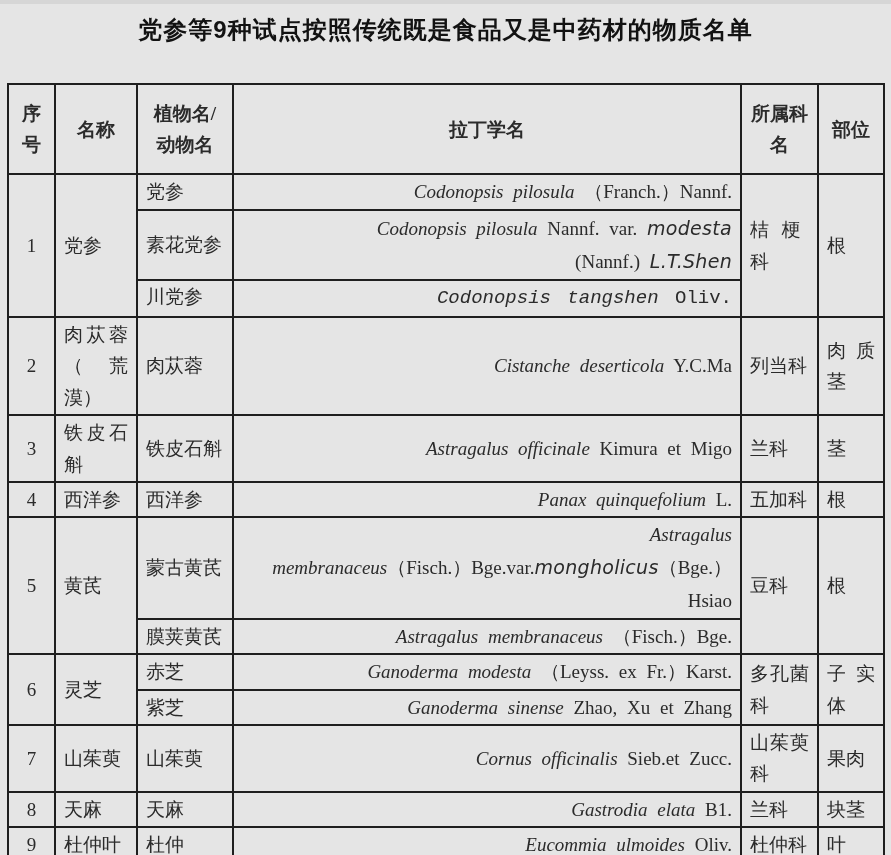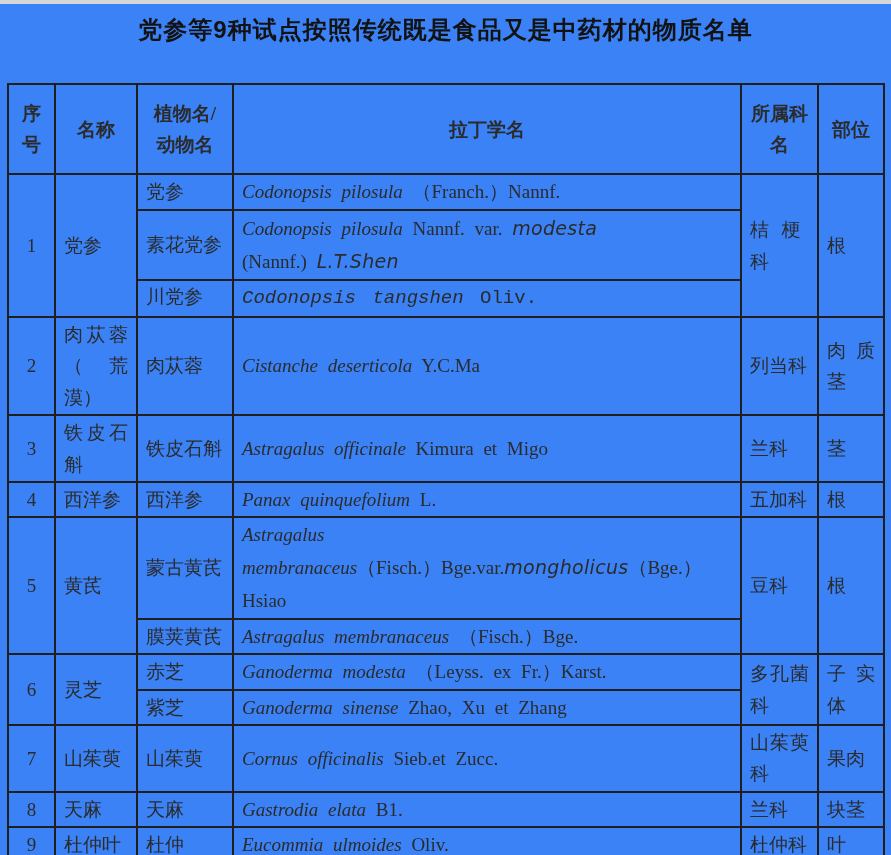--- a/index.html
+++ b/index.html
@@ -1,17 +1,17 @@
 <!DOCTYPE html>
 <html><head>
 <meta charset="utf-8">
 <style>
   html,body{margin:0;padding:0;background:#ffffff;}
   .page{
-    width:891px;height:855px;background:#3b82f6;position:relative;overflow:hidden;
+    width:891px;height:855px;background:#e5e5e5;position:relative;overflow:hidden;
     font-family:"Liberation Serif", serif;color:#2a2a2a;
   }
   .top-strip{height:4px;width:100%;background:#d6d6d6;}
   .doc-title{
     font-family:"Liberation Sans", sans-serif;
     font-size:24px;font-weight:bold;color:#121212;
     text-align:center;margin:10px 0 0 0;line-height:1.3;letter-spacing:1px;
   }
   table.subst{
     border-collapse:collapse;table-layout:fixed;
@@ -22,21 +22,21 @@
     vertical-align:middle;
     font-size:19px;line-height:1.65;color:#2b2b2b;
     padding:1px 8px;
     overflow:hidden;
   }
   th{font-weight:bold;text-align:center;line-height:1.85;padding:1px 4px;}
   .c-no{text-align:center;padding:1px 2px;}
   .c-name,.c-plant{text-align:justify;padding:1px 9px;border-radius:10px;}
   .c-family,.c-part{text-align:justify;padding:1px 8px;}
   .wide{letter-spacing:0.45em;}
-  .c-latin{text-align:left;padding:1px 10px;font-size:18.5px;word-spacing:5px;}
+  .c-latin{text-align:right;padding:1px 10px;font-size:18.5px;word-spacing:5px;}
   .lline{line-height:1.7;}
   .it{font-style:italic;}
   .rm{font-style:normal;}
   .sf{font-family:"DejaVu Sans", sans-serif;font-style:italic;letter-spacing:0.3px;}
   
   .h90{height:90px;} .h34{height:34px;} .h66{height:66px;} .h37{height:37px;font-family:Liberation Mono, monospace;}
   .h96{height:96px;} .h64{height:64px;} .h33{height:33px;} .h32{height:32px;}
   .h62{height:62px;} .h35{height:35px;}
 </style>
 </head>

